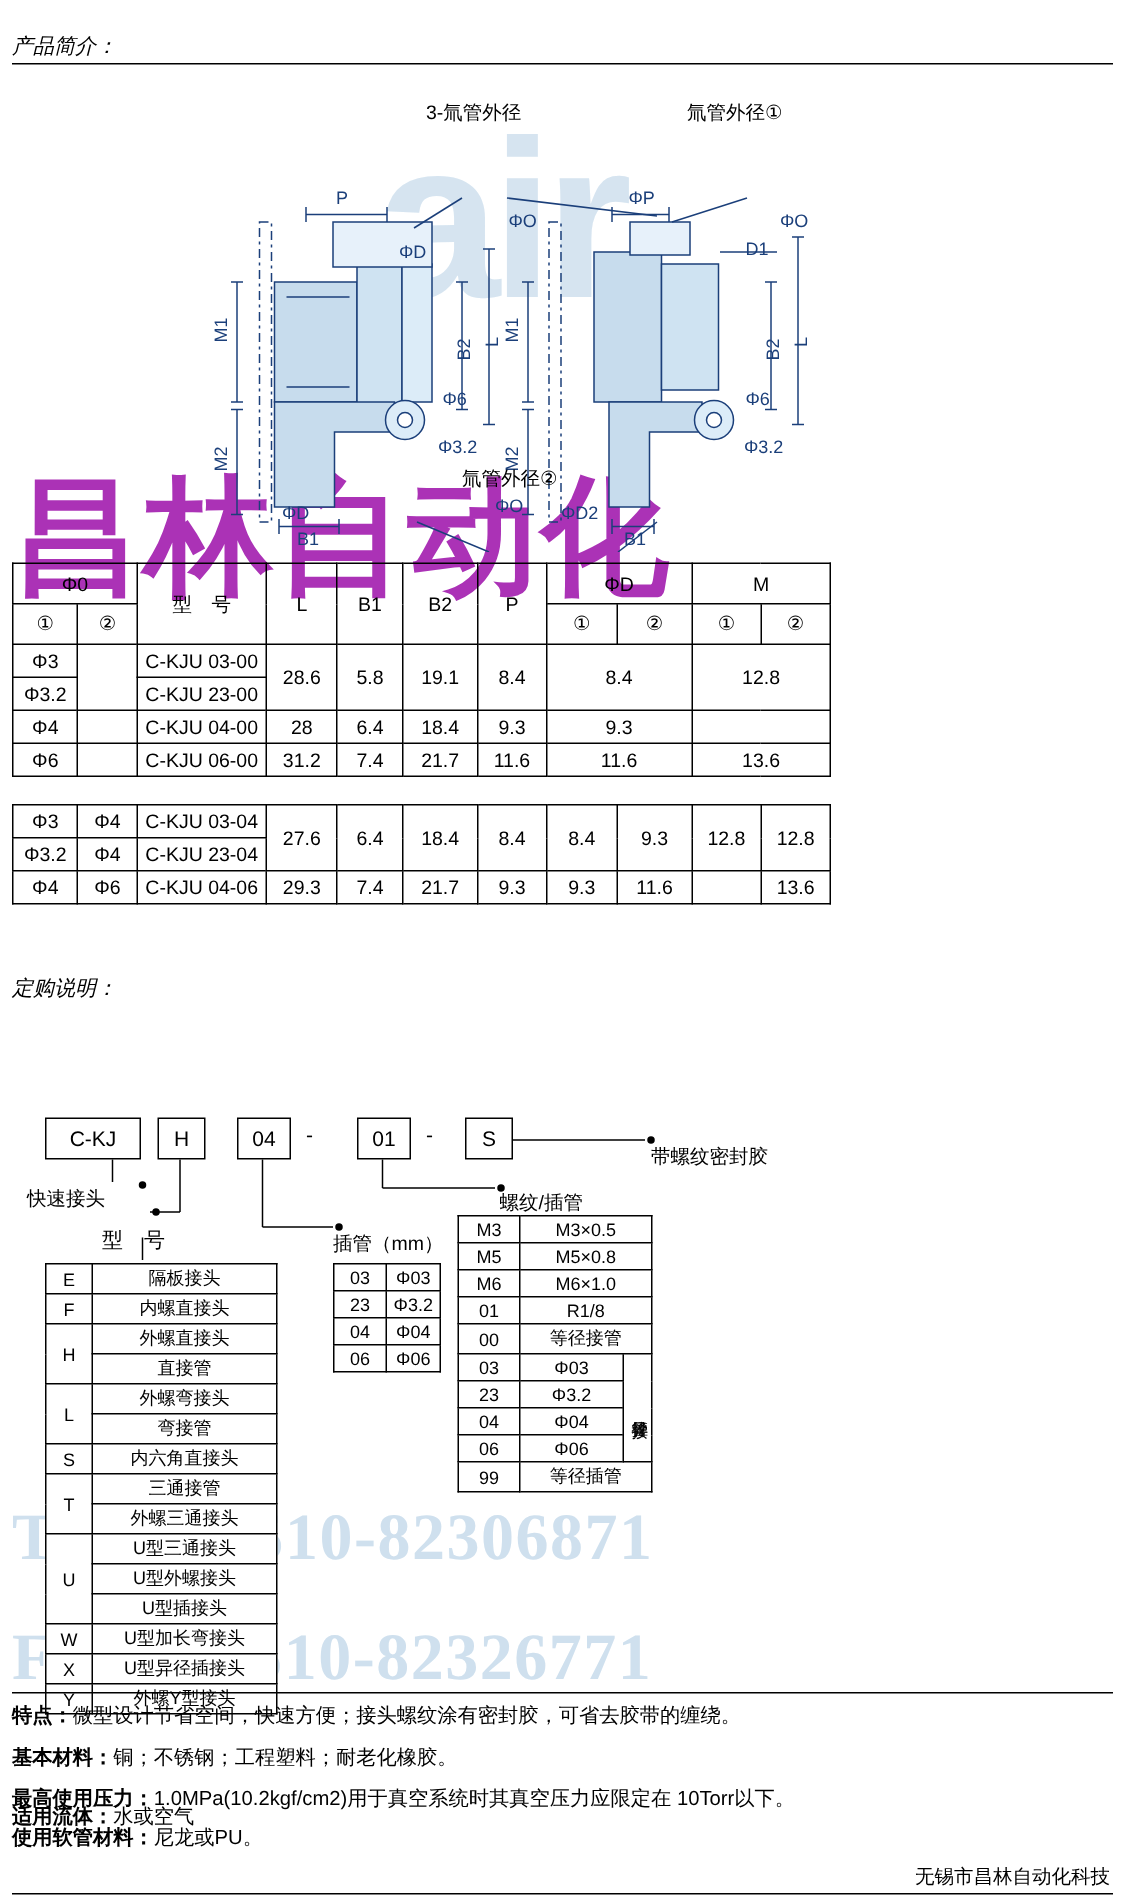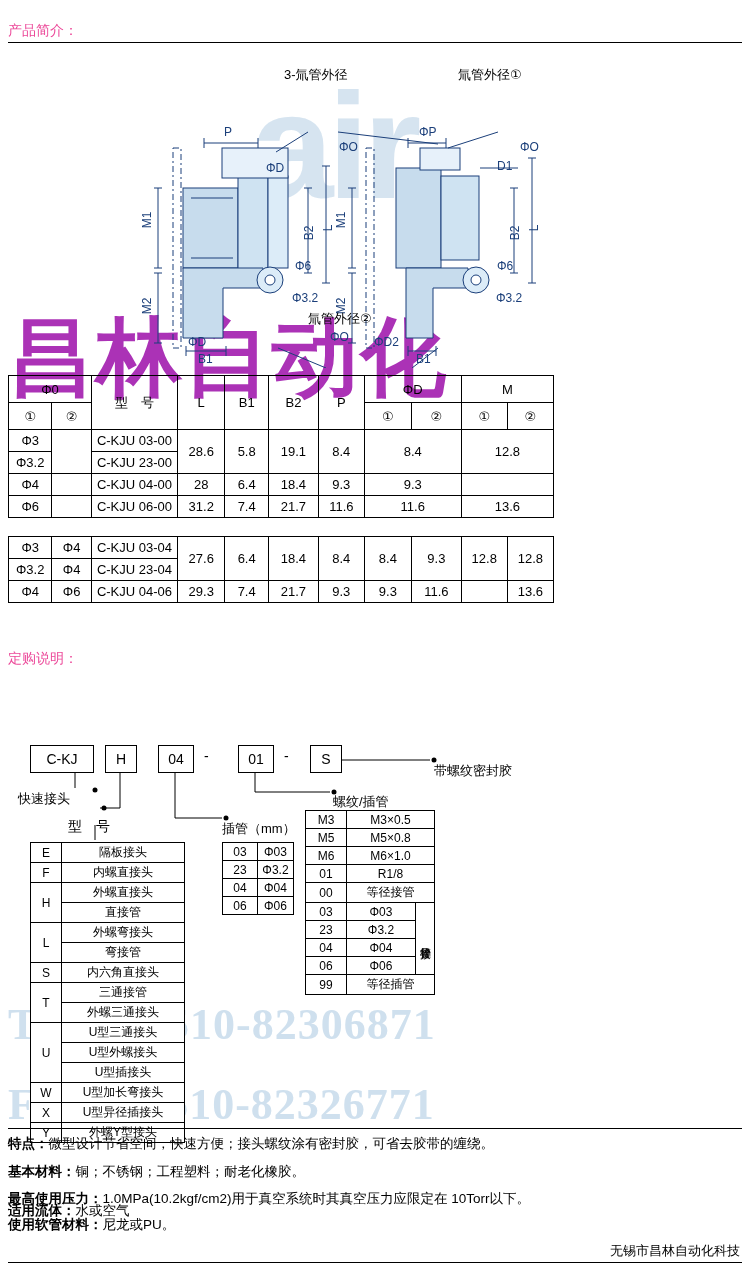--- a/index.html
+++ b/index.html
@@ -6,21 +6,21 @@
   body{
     width:750px;height:1265px;
     background:#fff;
     font-family:"Liberation Sans","DejaVu Sans",sans-serif;
     font-size:13px;color:#000;
     position:relative;overflow:hidden;
   }
   .page{position:relative;width:750px;height:1265px;}
 
   
-  .sec-title{position:absolute;font-size:14px;color:#ec4899;}
+  .sec-title{position:absolute;font-size:14px;color:#000000;font-style:italic;}
   #t-intro{left:8px;top:22px;}
   #t-order{left:8px;top:650px;}
 
   
   .drawing{position:absolute;left:8px;top:48px;width:734px;height:320px;}
   .drawing svg{position:absolute;left:0;top:0;}
 
   
   .wm{position:absolute;pointer-events:none;}
   #wm-logo{left:250px;top:60px;font-size:150px;font-weight:bold;color:#cfe0ee;

